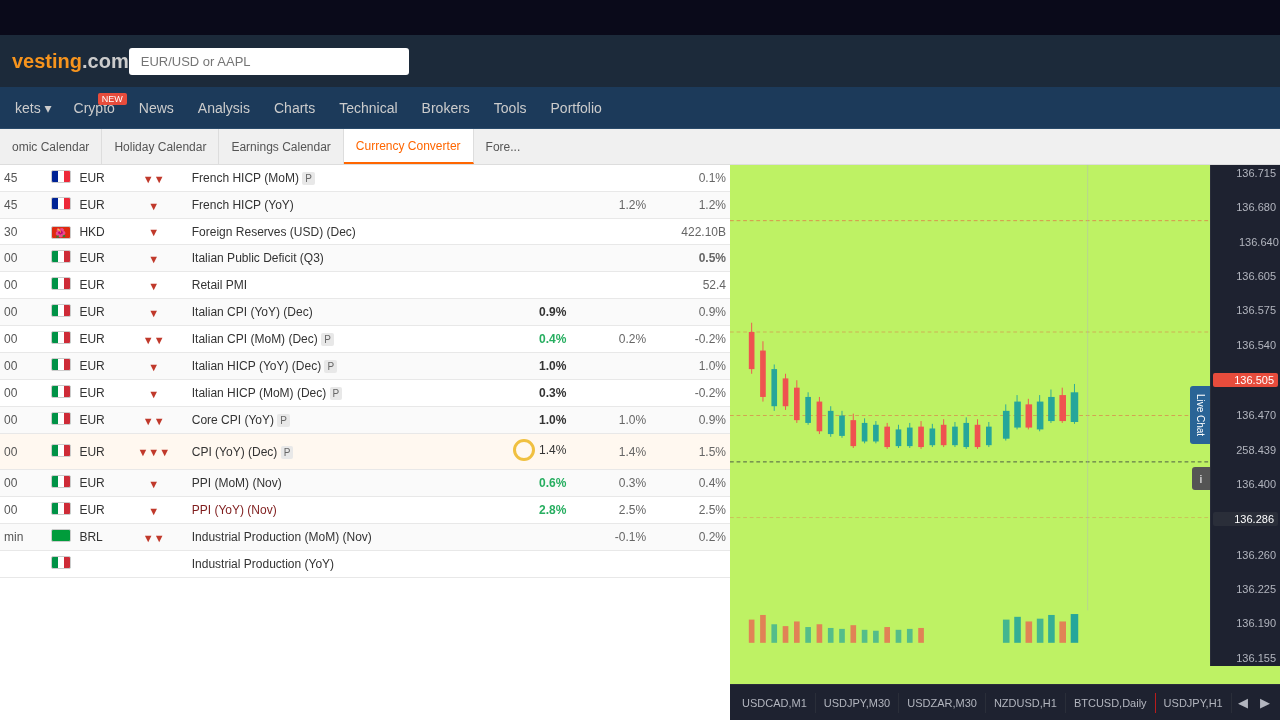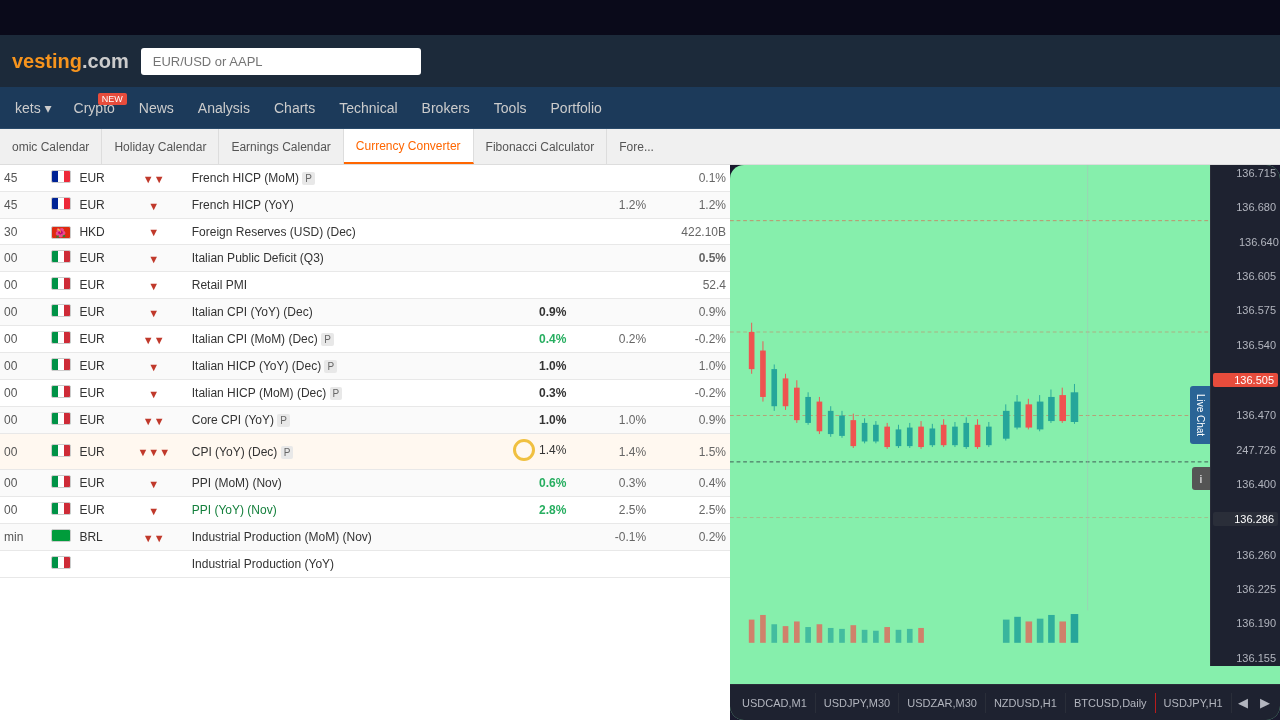--- a/index.html
+++ b/index.html
@@ -4,21 +4,21 @@
   <style>
     * { margin: 0; padding: 0; box-sizing: border-box; }
     body { width: 1280px; height: 720px; overflow: hidden; background: #1a1a2e; font-family: Arial, sans-serif; font-size: 13px; }
   </style>
 </head>
 <body>
 
 <div style="background:#0a0a1a;height:35px;display:flex;align-items:center;padding:0 10px;">
 </div>
 
-<div style="background:#1c2a3a;height:52px;display:flex;align-items:center;padding:0 12px;gap:12px;">
+<div style="background:#1c2a3a;height:52px;display:flex;align-items:center;padding:0 12px;">
   <div style="color:#fff;font-size:20px;font-weight:bold;white-space:nowrap;">
     <span style="color:#ccc;"></span><span style="color:#f7941d;">vesting</span><span style="color:#ccc;">.com</span>
   </div>
   <input type="text" style="background: rgb(255, 255, 255); border: none; padding: 6px 12px; border-radius: 3px; width: 280px; font-size: 13px; color: rgb(153, 153, 153);" placeholder="EUR/USD or AAPL">
 </div>
 
 <div style="background:#1c3a5a;height:42px;display:flex;align-items:center;padding:0 5px;border-bottom:1px solid #2a4a6a;">
   <div style="color:#ccc;padding:0 10px;height:100%;display:flex;align-items:center;cursor:pointer;font-size:14px;position:relative;">
     <span>kets ▾</span>
   </div>
@@ -54,23 +54,20 @@
     <span>omic Calendar</span>
   </div>
   <div style="color:#555;padding:0 12px;height:100%;display:flex;align-items:center;cursor:pointer;font-size:12px;border-right:1px solid #ddd;white-space:nowrap;text-align:right;">
     <span>Holiday Calendar</span>
   </div>
   <div style="color:#555;padding:0 12px;height:100%;display:flex;align-items:center;cursor:pointer;font-size:12px;border-right:1px solid #ddd;white-space:nowrap;">
     <span>Earnings Calendar</span>
   </div>
   <div style="color:#ff6600;padding:0 12px;height:100%;display:flex;align-items:center;cursor:pointer;font-size:12px;border-right:1px solid #ddd;border-bottom:2px solid #ff6600;white-space:nowrap;background:#fff;">
     <span>Currency Converter</span>
-  </div>
-  <div style="color:#555;padding:0 12px;height:100%;display:flex;align-items:center;cursor:pointer;font-size:12px;border-right:1px solid #ddd;white-space:nowrap;">
-    <span>Fibonacci Calculator</span>
   </div>
   <div style="color:#555;padding:0 12px;height:100%;display:flex;align-items:center;cursor:pointer;font-size:12px;white-space:nowrap;">
     <span>Fore...</span>
   </div>
 </div>
 
 <div style="display:flex;height:calc(720px - 35px - 52px - 42px - 36px);">
 
   <div style="width:730px;background:#fff;overflow-y:auto;overflow-x:hidden;flex-shrink:0;">
     <table style="width:100%;border-collapse:collapse;">
@@ -197,21 +194,21 @@
     <td style="width:258px;padding:5px 4px;font-size:12px;color:#333;">PPI (MoM) (Nov)</td>
     <td style="width:68px;padding:5px 4px;text-align:right;font-size:12px;"><span style="color:#27ae60;font-weight:bold;">0.6%</span></td>
     <td style="width:68px;padding:5px 4px;text-align:right;font-size:12px;color:#666;">0.3%</td>
     <td style="width:68px;padding:5px 4px;text-align:right;font-size:12px;color:#666;">0.4%</td>
   </tr>
           <tr style="border-bottom: 1px solid rgb(232, 232, 232); background: rgb(255, 255, 255);">
     <td style="width:38px;padding:5px 4px;font-size:12px;color:#555;">00</td>
     <td style="width:28px;padding:5px 2px;text-align:center;"><span style="display:inline-block;width:20px;height:13px;background:linear-gradient(to right,#009246 33%,#fff 33%,#fff 66%,#ce2b37 66%);border:1px solid #ccc;border-radius:2px;"></span></td>
     <td style="width:36px;padding:5px 2px;font-size:12px;font-weight:500;color:#333;">EUR</td>
     <td style="width:58px;padding:5px 2px;text-align:center;"><span style="color:#c0392b;font-size:11px;">▼</span></td>
-    <td style="width:258px;padding:5px 4px;font-size:12px;color:#15803d;">PPI (YoY) (Nov)</td>
+    <td style="width:258px;padding:5px 4px;font-size:12px;color:#7f1d1d;">PPI (YoY) (Nov)</td>
     <td style="width:68px;padding:5px 4px;text-align:right;font-size:12px;"><span style="color:#27ae60;font-weight:bold;">2.8%</span></td>
     <td style="width:68px;padding:5px 4px;text-align:right;font-size:12px;color:#666;">2.5%</td>
     <td style="width:68px;padding:5px 4px;text-align:right;font-size:12px;color:#666;">2.5%</td>
   </tr>
           <tr style="border-bottom: 1px solid rgb(232, 232, 232); background: rgb(250, 250, 250);">
     <td style="width:38px;padding:5px 4px;font-size:12px;color:#555;">min</td>
     <td style="width:28px;padding:5px 2px;text-align:center;"><span style="display:inline-block;width:20px;height:13px;background:#009c3b;border:1px solid #ccc;border-radius:2px;"></span></td>
     <td style="width:36px;padding:5px 2px;font-size:12px;font-weight:500;color:#333;">BRL</td>
     <td style="width:58px;padding:5px 2px;text-align:center;"><span style="color:#c0392b;font-size:11px;">▼</span><span style="color:#c0392b;font-size:11px;">▼</span></td>
     <td style="width:258px;padding:5px 4px;font-size:12px;color:#333;">Industrial Production (MoM) (Nov)</td>
@@ -226,21 +223,21 @@
     <td style="width:58px;padding:5px 2px;text-align:center;"></td>
     <td style="width:258px;padding:5px 4px;font-size:12px;color:#333;">Industrial Production (YoY)</td>
     <td style="width:68px;padding:5px 4px;text-align:right;font-size:12px;"><span style="color:#333;font-weight:normal;"></span></td>
     <td style="width:68px;padding:5px 4px;text-align:right;font-size:12px;color:#666;"></td>
     <td style="width:68px;padding:5px 4px;text-align:right;font-size:12px;color:#666;"></td>
   </tr>
         </tbody>
     </table>
   </div>
 
-  <div style="flex:1;background:#86efac;position:relative;overflow:hidden;border-radius:14px;">
+  <div style="flex:1;background:#bef264;position:relative;overflow:hidden;">
 
     <div style="position:absolute;top:0;left:0;right:70px;bottom:54px;overflow:hidden;">
       <svg width="100%" height="100%" viewBox="0 0 510 540" preserveAspectRatio="none">
 
         <line x1="0" y1="60" x2="510" y2="60" stroke="#e74c3c" stroke-width="1" stroke-dasharray="4,3" opacity="0.6"></line>
         <line x1="0" y1="180" x2="510" y2="180" stroke="#e74c3c" stroke-width="1" stroke-dasharray="4,3" opacity="0.4"></line>
         <line x1="0" y1="270" x2="510" y2="270" stroke="#e74c3c" stroke-width="1" stroke-dasharray="4,3" opacity="0.5"></line>
         <line x1="0" y1="320" x2="510" y2="320" stroke="#2a2e39" stroke-width="1" stroke-dasharray="4,3" opacity="0.8"></line>
         <line x1="0" y1="380" x2="510" y2="380" stroke="#e74c3c" stroke-width="1" stroke-dasharray="4,3" opacity="0.3"></line>
 
@@ -361,21 +358,21 @@
 
     <div style="position:absolute;right:0;top:0;width:70px;bottom:54px;background:#1e2230;border-left:1px solid #2a2e39;display:flex;flex-direction:column;justify-content:space-between;padding:2px 0;font-size:11px;">
       <div style="color:#b2b5be;padding:0 4px;text-align:right;">136.715</div>
       <div style="color:#b2b5be;padding:0 4px;text-align:right;">136.680</div>
       <div style="color:#b2b5be;padding:0 4px;text-align:right;margin-left:24px;">136.640</div>
       <div style="color:#b2b5be;padding:0 4px;text-align:right;">136.605</div>
       <div style="color:#b2b5be;padding:0 4px;text-align:right;">136.575</div>
       <div style="color:#b2b5be;padding:0 4px;text-align:right;">136.540</div>
       <div style="background:#e74c3c;color:#fff;padding:1px 4px;text-align:right;border-radius:2px;margin:0 2px;">136.505</div>
       <div style="color:#b2b5be;padding:0 4px;text-align:right;">136.470</div>
-      <div style="color:#b2b5be;padding:0 4px;text-align:right;">247.726</div>
+      <div style="color:#b2b5be;padding:0 4px;text-align:right;">258.439</div>
       <div style="color:#b2b5be;padding:0 4px;text-align:right;">136.400</div>
       <div style="background:#2a2e39;color:#fff;padding:1px 4px;text-align:right;border-radius:2px;margin:0 2px;">136.286</div>
       <div style="color:#b2b5be;padding:0 4px;text-align:right;">136.260</div>
       <div style="color:#b2b5be;padding:0 4px;text-align:right;">136.225</div>
       <div style="color:#b2b5be;padding:0 4px;text-align:right;">136.190</div>
       <div style="color:#b2b5be;padding:0 4px;text-align:right;">136.155</div>
     </div>
 
 
     <div style="position:absolute;right:70px;top:45%;transform:translateY(-50%);background:#2a6496;color:#fff;font-size:10px;padding:8px 4px;writing-mode:vertical-rl;cursor:pointer;border-radius:3px 0 0 3px;z-index:10;line-height:1.2;">

